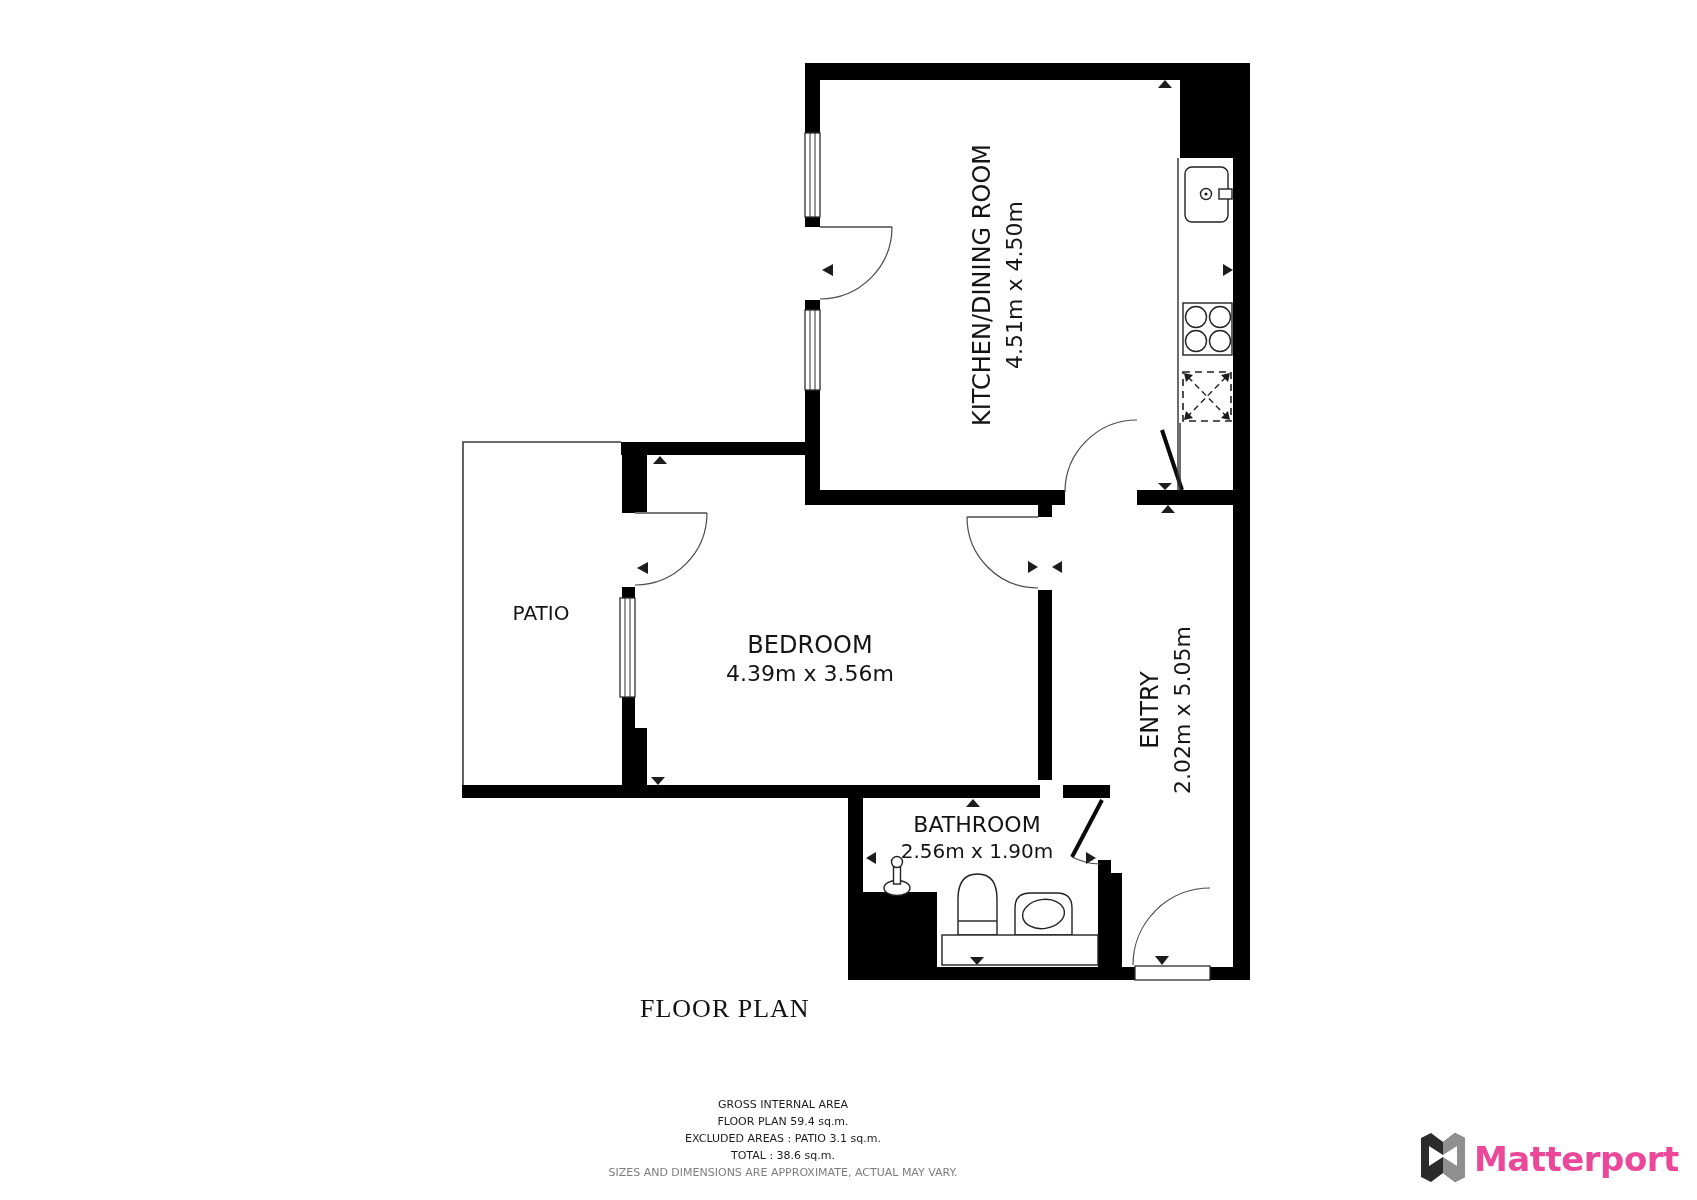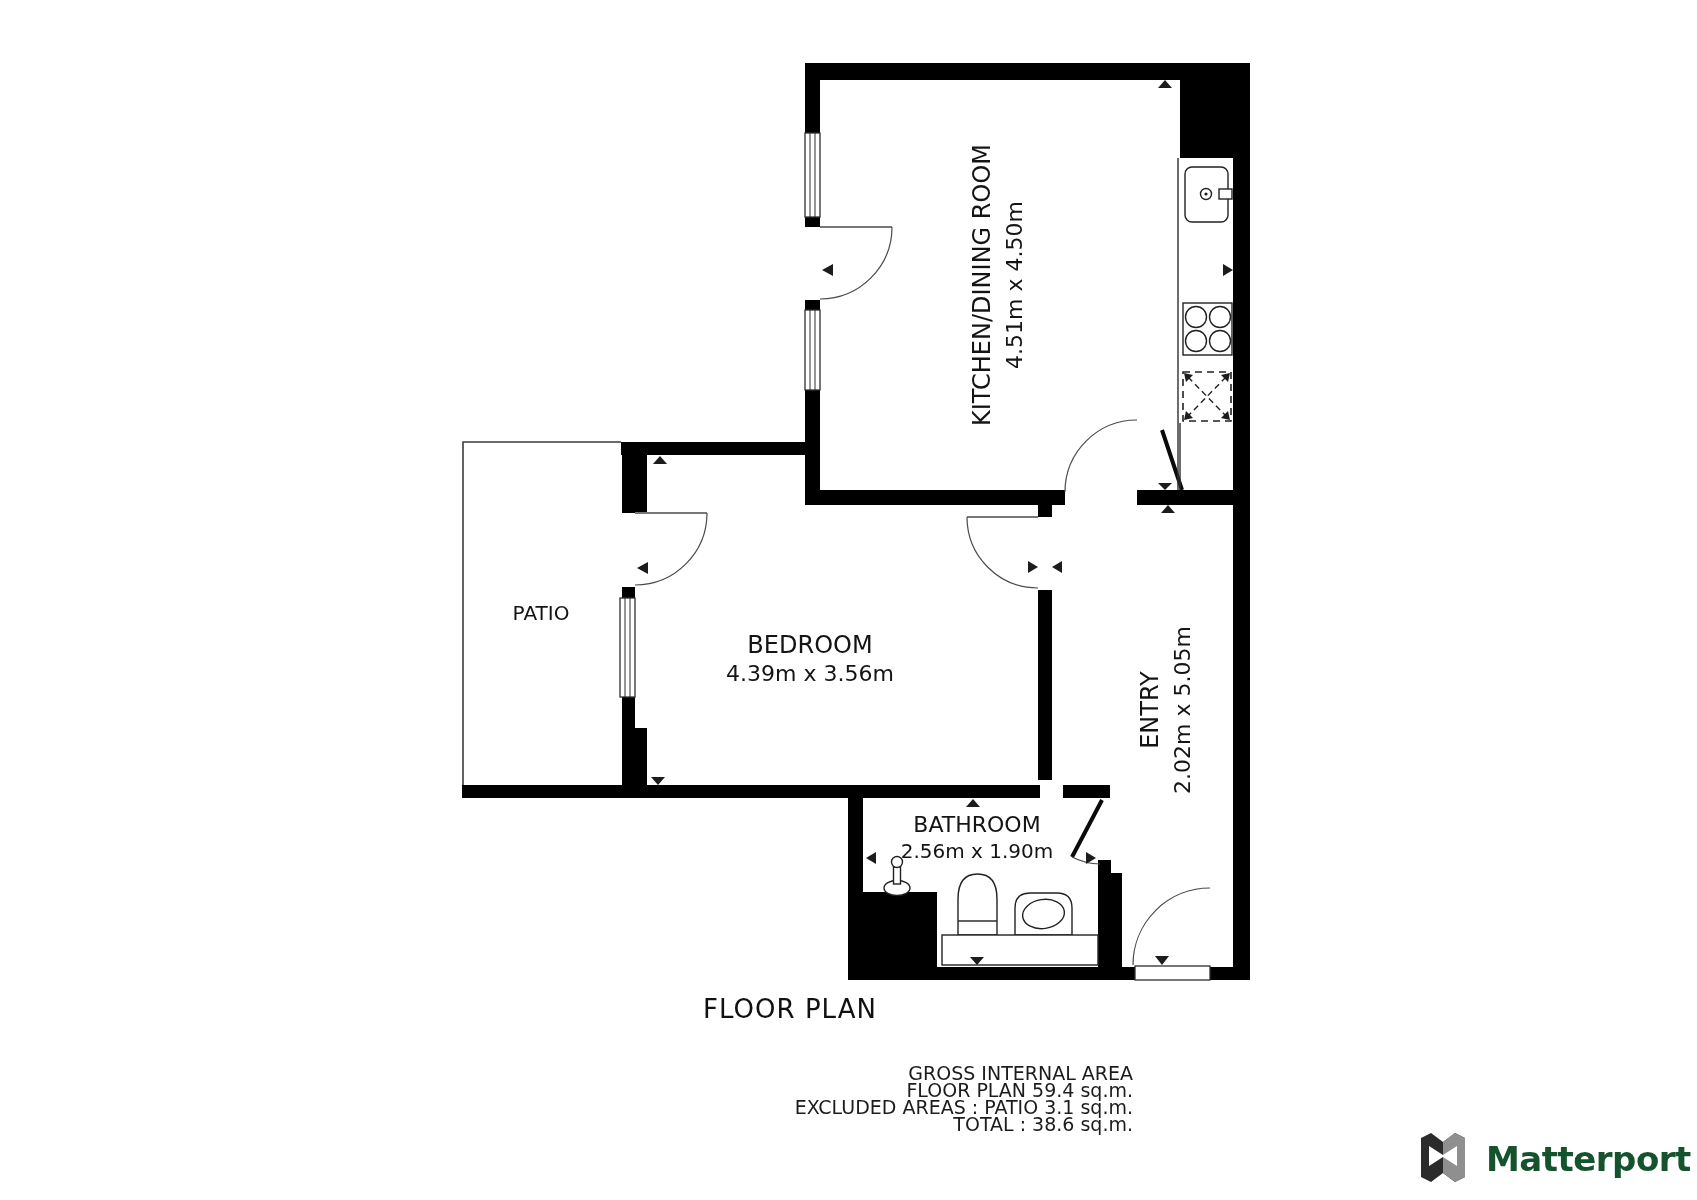--- a/index.html
+++ b/index.html
@@ -13,27 +13,27 @@
   .winline{stroke:#2e2e2e;stroke-width:1;}
   .door{fill:none;stroke:#4a4a4a;stroke-width:1.2;}
   .leaf{fill:none;stroke:#4a4a4a;stroke-width:1.6;}
   .leafthick{fill:none;stroke:#0a0a0a;stroke-width:4;}
   .fixture{fill:#ffffff;stroke:#222222;stroke-width:1.4;}
   .arrow{fill:#1c1c1c;stroke:none;}
   .room-name{font-family:"DejaVu Sans",sans-serif;font-size:24px;fill:#141414;text-anchor:middle;}
   .room-dims{font-family:"DejaVu Sans",sans-serif;font-size:22px;fill:#141414;text-anchor:middle;}
   .room-name-sm{font-family:"DejaVu Sans",sans-serif;font-size:22px;fill:#141414;text-anchor:middle;}
   .room-dims-sm{font-family:"DejaVu Sans",sans-serif;font-size:20px;fill:#141414;text-anchor:middle;}
-  #plan-title{position:absolute;left:640px;top:994px;width:300px;text-align:center;
-              font-size:26px;color:#111111;letter-spacing:1px;}
-  #area-summary{position:absolute;left:433px;top:1065px;width:700px;text-align:right;
-                font-size:19px;line-height:17px;color:#1c1c1c;}
+  #plan-title{position:absolute;left:640px;top:994px;width:300px;
+              font-size:26px;color:#111111;letter-spacing:1px;font-family:Liberation Serif, serif;}
+  #area-summary{position:absolute;left:433px;top:1096px;width:700px;text-align:center;
+                font-size:11px;line-height:17px;color:#1c1c1c;}
   #area-summary .disclaimer{color:#7d7d7d;}
   #logo{position:absolute;left:1420px;top:1132px;display:flex;align-items:center;}
-  #logo-text{font-size:34px;font-weight:bold;color:#14532d;margin-left:20px;
+  #logo-text{font-size:34px;font-weight:bold;color:#ec4899;margin-left:8px;
              letter-spacing:-0.5px;}
 </style>
 </head>
 <body>
 
 <div id="screen">
 
   <svg width="1697" height="1200" viewBox="0 0 1697 1200">
 
     <g>
@@ -197,20 +197,21 @@
     </g>
   </svg>
 
   <div id="plan-title">FLOOR PLAN</div>
 
   <div id="area-summary">
     <div>GROSS INTERNAL AREA</div>
     <div>FLOOR PLAN 59.4 sq.m.</div>
     <div>EXCLUDED AREAS :  PATIO 3.1 sq.m.</div>
     <div>TOTAL :  38.6 sq.m.</div>
+    <div class="disclaimer">SIZES AND DIMENSIONS ARE APPROXIMATE, ACTUAL MAY VARY.</div>
   </div>
 
   <div id="logo">
     <svg width="46" height="54" viewBox="0 0 46 54" style="position:static">
       <polygon points="1,6 11,1 23,10 35,1 45,6 45,45 35,50 23,41 11,50 1,45" fill="#2b2b2b"></polygon>
       <polygon points="23,10 35,1 45,6 45,45 35,50 23,41" fill="#8f8f8f"></polygon>
       <polygon points="9,14 23,23 37,14 37,34 23,25 9,34" fill="#ffffff"></polygon>
     </svg>
     <div id="logo-text">Matterport</div>
   </div>

